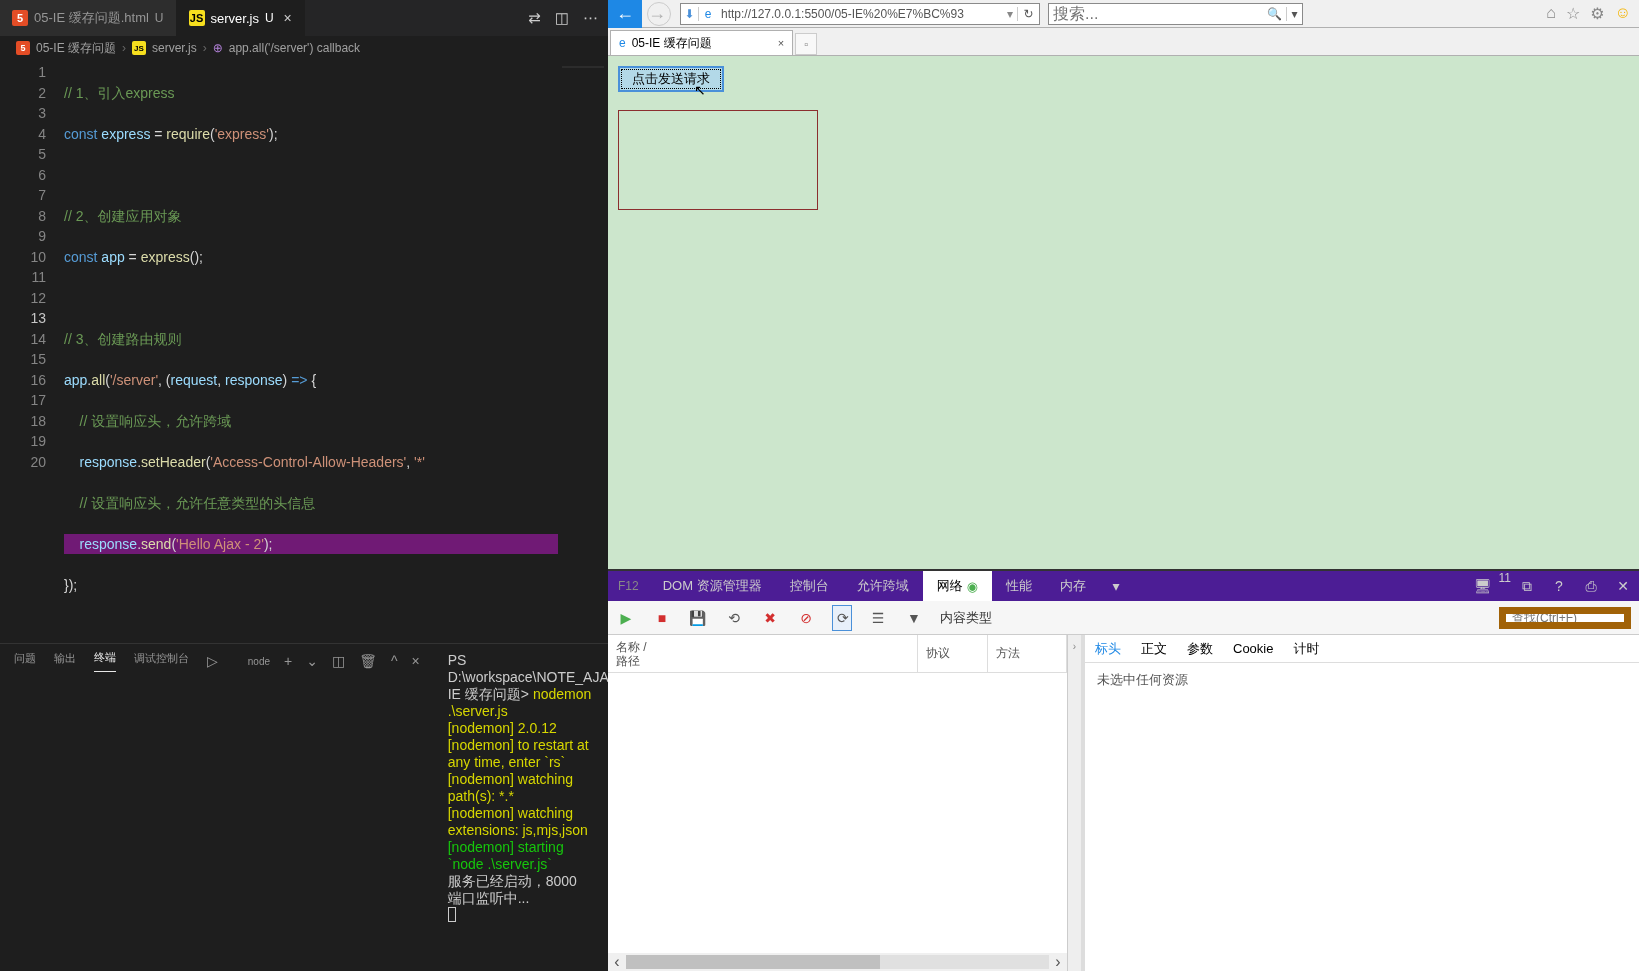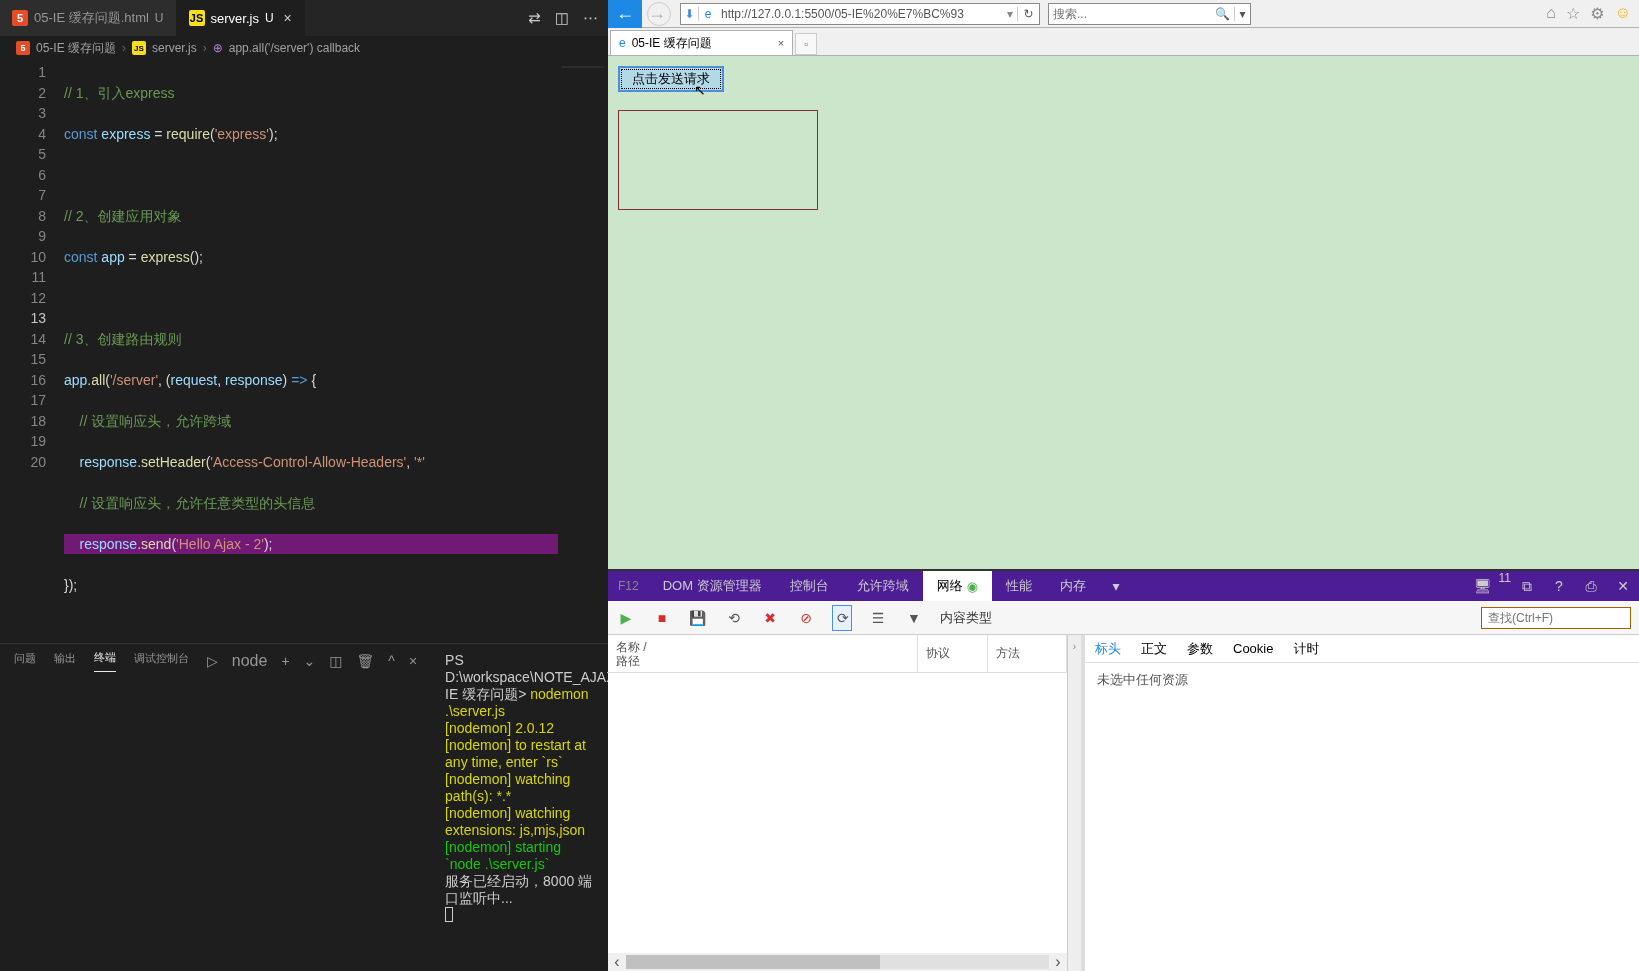--- a/index.html
+++ b/index.html
@@ -34,40 +34,40 @@
 .c-fn { color: #dcdcaa; }
 .c-str { color: #ce9178; }
 .minimap { width: 50px; background: #1e1e1e; position: relative; }
 .minimap-viz { position: absolute; top: 6px; right: 4px; width: 42px; height: 80px; background: linear-gradient(#3a3a3a 0 2px, transparent 2px 5px) repeat-y; opacity: .5; }
 
 .panel { height: 328px; border-top: 1px solid #333; display: flex; background: #1e1e1e; }
 .panel-tabs { height: 34px; display: flex; align-items: center; padding: 0 14px; gap: 18px; font-size: 11px; color: #969696; }
 .panel-tabs .pt { padding-bottom: 6px; cursor: pointer; }
 .panel-tabs .pt.active { color: #e7e7e7; border-bottom: 1px solid #e7e7e7; }
 .panel-actions { margin-left: auto; display: flex; align-items: center; gap: 14px; font-size: 14px; }
-.panel-actions .node { font-size: 16px; }
+.panel-actions .node { font-size: 10px; margin-left: 16px; }
 .panel-actions span { cursor: pointer; }
 .term { flex: 1; padding: 8px 14px; font-family: Consolas, monospace; font-size: 14px; line-height: 17px; color: #ccc; overflow: hidden; }
 .t-y { color: #d7d700; }
 .t-g { color: #16c60c; }
 .t-cursor { display: inline-block; width: 8px; height: 15px; border: 1px solid #ccc; }
 
 
 .ie { width: 1031px; height: 971px; display: flex; flex-direction: column; background: #fff; }
 .ie-nav { height: 28px; background: #f0f0f0; display: flex; align-items: center; border-bottom: 1px solid #b0b0b0; }
 .nav-btn { width: 34px; height: 28px; display: flex; align-items: center; justify-content: center; cursor: pointer; }
 .nav-back { background: #1e88e5; color: #fff; font-size: 18px; }
 .nav-fwd { color: #b0b0b0; font-size: 18px; border: 1px solid #ccc; border-radius: 50%; width: 24px; height: 24px; margin: 0 4px; }
 .url-bar { flex: 0 0 360px; height: 22px; border: 1px solid #8a8a8a; background: #fff; display: flex; align-items: center; margin: 0 4px; font-size: 12px; }
 .url-bar .arrow { width: 18px; text-align: center; color: #4a90d9; border-right: 1px solid #ccc; }
 .url-bar .eicon { width: 18px; text-align: center; color: #1e88e5; }
 .url-bar .url { flex: 1; padding: 0 4px; color: #555; white-space: nowrap; overflow: hidden; }
 .url-bar .ref { width: 22px; text-align: center; color: #555; border-left: 1px solid #ccc; }
 .search-bar { flex: 0 0 200px; height: 22px; border: 1px solid #8a8a8a; background: #fff; display: flex; align-items: center; margin: 0 4px; font-size: 12px; }
-.search-bar input { border: none; flex: 1; padding: 0 4px; outline: none; font-size: 12px; }
+.search-bar input { border: none; flex: 1; padding: 0 4px; outline: none; font-size: 16px; }
 .search-bar .sicon { width: 22px; text-align: center; color: #555; }
 .search-bar .sdd { width: 16px; text-align: center; color: #555; border-left: 1px solid #ccc; }
 .ie-nav-icons { margin-left: auto; display: flex; gap: 10px; padding: 0 8px; color: #888; font-size: 16px; }
 .ie-nav-icons .smiley { color: #f4b400; }
 
 .ie-tabs { height: 28px; background: #f0f0f0; display: flex; align-items: flex-end; border-bottom: 1px solid #b0b0b0; }
 .ie-tab { height: 25px; background: #fff; border: 1px solid #b0b0b0; border-bottom: none; padding: 0 8px; display: flex; align-items: center; gap: 6px; font-size: 12px; margin-left: 2px; }
 .ie-tab .tx { font-size: 11px; color: #555; }
 .newtab { width: 22px; height: 22px; border: 1px solid #ccc; background: #f8f8f8; margin-left: 2px; display: flex; align-items: center; justify-content: center; font-size: 11px; color: #888; }
 
@@ -85,21 +85,21 @@
 .dt-tabs .dtspacer { flex: 1; }
 .dt-tabs .dticon { width: 32px; display: flex; align-items: center; justify-content: center; font-size: 14px; cursor: pointer; }
 .dt-tabs .num { font-size: 12px; }
 
 .dt-toolbar { height: 34px; background: #f6f6f6; border-bottom: 1px solid #ccc; display: flex; align-items: center; padding: 0 8px; gap: 16px; font-size: 14px; }
 .dt-toolbar .tb { cursor: pointer; color: #555; width: 20px; text-align: center; }
 .dt-toolbar .tb.play { color: #4caf50; }
 .dt-toolbar .tb.stop { color: #d32f2f; }
 .dt-toolbar .tb.active { border: 1px solid #4a90d9; padding: 4px; background: #e8f0fa; }
 .dt-toolbar .lbl { font-size: 13px; color: #333; text-align: right; }
-.dt-toolbar .find { margin-left: auto; width: 150px; height: 22px; border: 1px solid #a16207; padding: 0 6px; font-size: 12px; color: #888; }
+.dt-toolbar .find { margin-left: auto; width: 132px; height: 22px; border: 7px solid #a16207; padding: 0 6px; font-size: 12px; color: #888; }
 
 .dt-body { flex: 1; display: flex; overflow: hidden; }
 .dt-left { flex: 0 0 460px; border-right: 1px solid #ccc; display: flex; flex-direction: column; }
 .dt-left-head { height: 38px; display: flex; border-bottom: 1px solid #ddd; font-size: 12px; color: #555; }
 .dt-left-head > div { border-right: 1px solid #ddd; padding: 4px 8px; display: flex; align-items: center; }
 .dt-left-head .c1 { flex: 0 0 310px; flex-direction: column; align-items: flex-start; justify-content: center; line-height: 14px; }
 .dt-left-head .c2 { flex: 0 0 70px; }
 .dt-left-head .c3 { flex: 1; }
 .dt-left-body { flex: 1; }
 .dt-hscroll { height: 18px; background: #f0f0f0; display: flex; align-items: center; }

